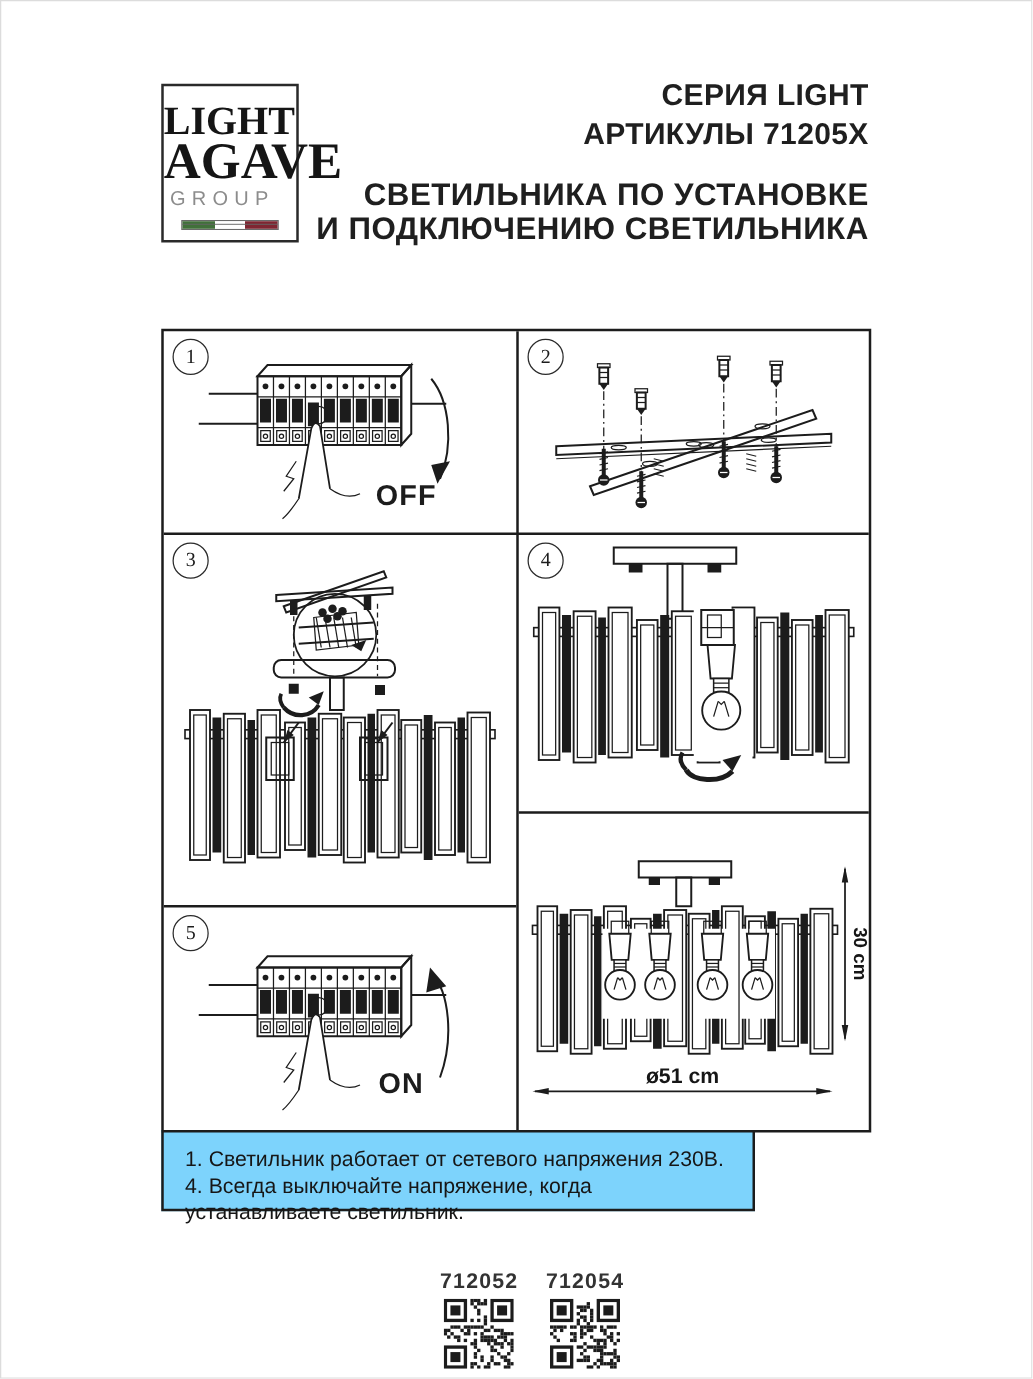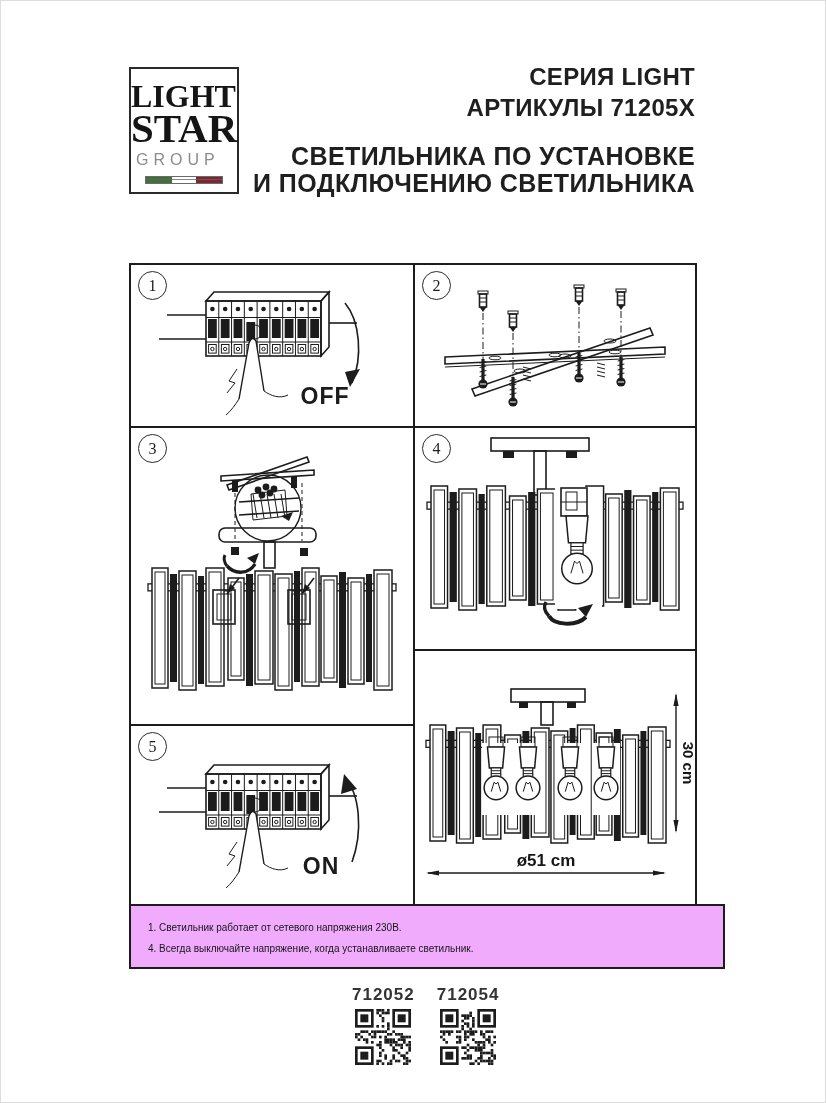--- a/index.html
+++ b/index.html
@@ -32,37 +32,37 @@
          display:flex;align-items:center;justify-content:center;background:#fff;z-index:3;}
   svg.panel{position:absolute;overflow:visible;}
   #p1{left:0;top:0;}       #p2{left:284px;top:0;}
   #p3{left:0;top:163px;}   #p4{left:284px;top:163px;}
   #p5{left:0;top:461px;}   #p6{left:284px;top:386px;}
   .switch-label{font-family:"Liberation Sans",sans-serif;font-size:23px;font-weight:600;
                 letter-spacing:1px;fill:#1c1c1c;}
   .dim-label{font-family:"Liberation Sans",sans-serif;font-weight:bold;fill:#161616;}
 
   
-  .notes{position:absolute;left:128px;top:903px;width:596px;height:65px;border:2px solid #1c1c1c;
-         box-sizing:border-box;padding:11px 8px 0 17px;font-size:10px;line-height:21px;color:#161616;background:#f0abfc;}
+  .notes{position:absolute;left:128px;top:903px;width:475px;height:65px;border:2px solid #1c1c1c;
+         box-sizing:border-box;padding:11px 8px 0 17px;font-size:17px;line-height:21px;color:#161616;background:#7dd3fc;}
 
   
   .codes{position:absolute;left:351px;top:984px;display:flex;gap:22px;}
   .code-col{text-align:center;}
-  .code-label{font-size:17px;font-weight:bold;letter-spacing:1px;color:#333;margin-bottom:4px;}
+  .code-label{font-size:17px;font-weight:bold;letter-spacing:1px;color:#333;margin-bottom:4px;margin-top:30px;}
   .qr{width:56px;height:56px;display:block;margin:0 auto;}
 </style>
 </head>
 <body>
 
 <div class="page">
 
   <div class="logo">
     <div class="logo-light">LIGHT</div>
-    <div class="logo-star">STAR</div>
+    <div class="logo-star">AGAVE</div>
     <div class="logo-group">GROUP</div>
     <div class="logo-flag">
       <span class="flag-g" style="background: rgb(65, 112, 58);"></span>
       <span class="flag-w"></span>
       <span class="flag-r" style="background: rgb(127, 37, 49);"></span>
     </div>
   </div>
 
   <div class="hdr hdr-top">
     <div>СЕРИЯ LIGHT</div>

